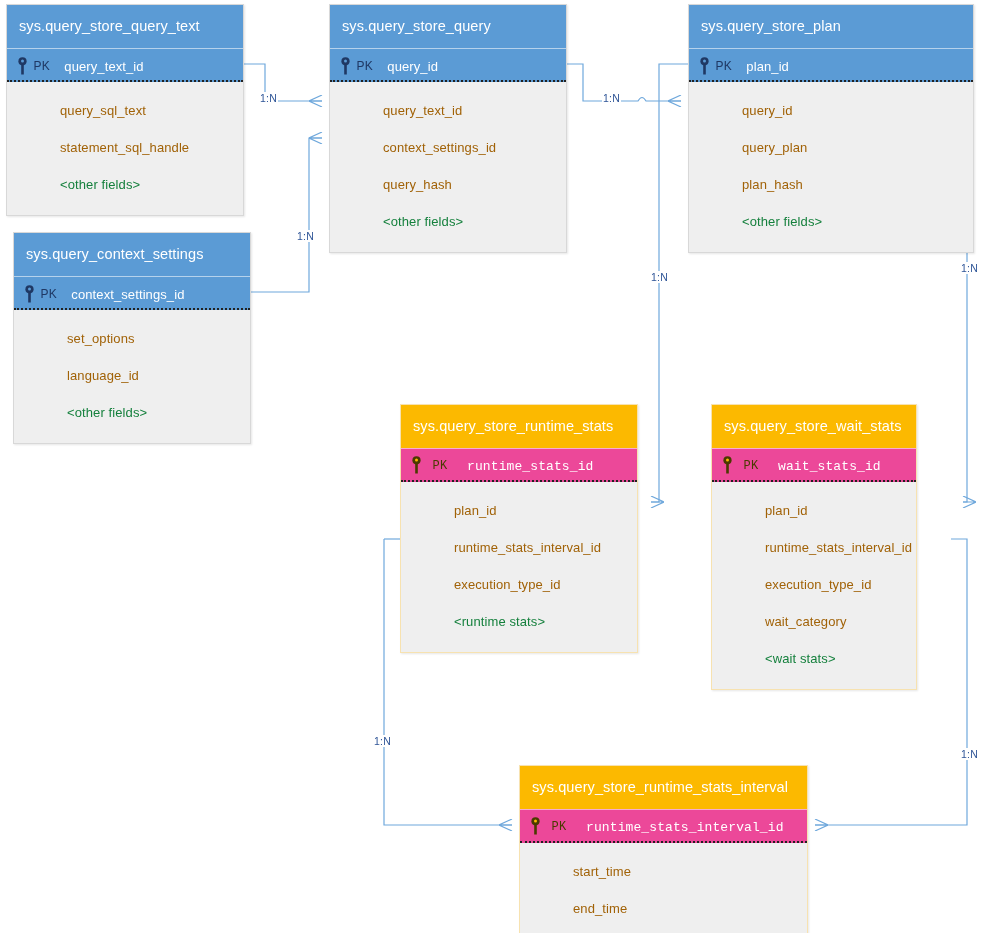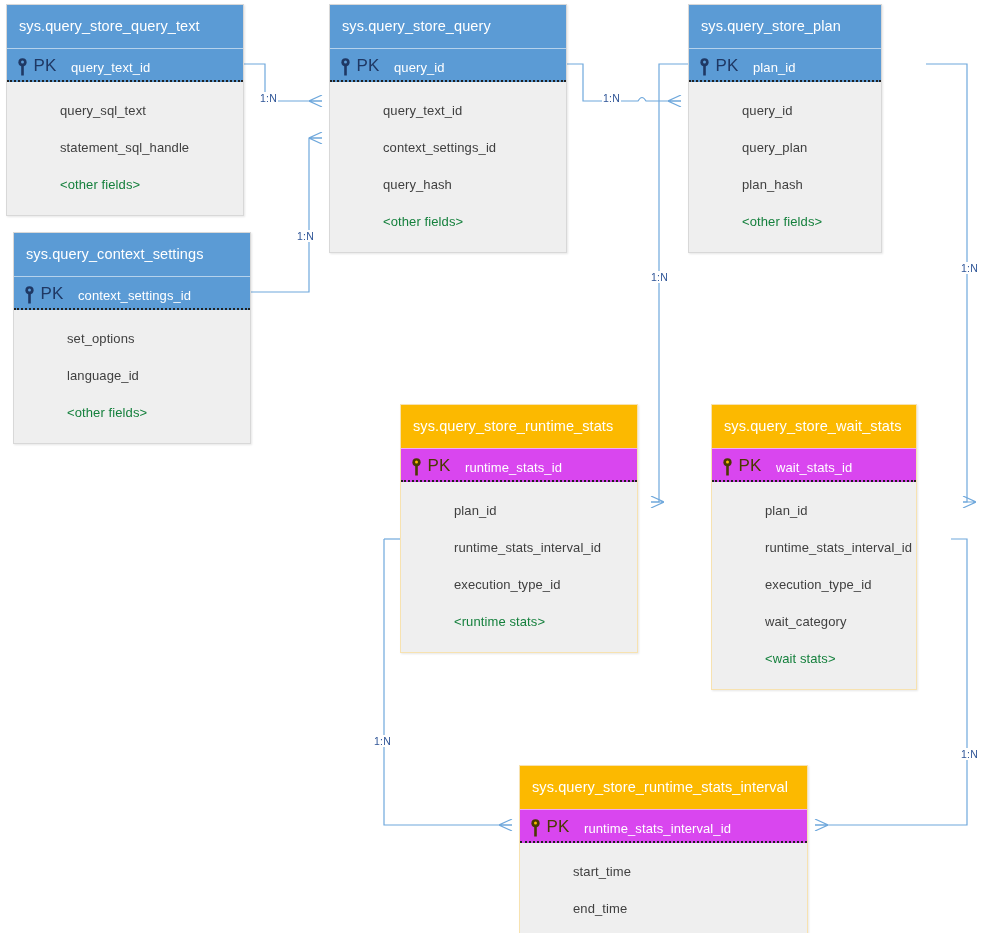--- a/index.html
+++ b/index.html
@@ -55,35 +55,35 @@
     height: 34px;
     line-height: 34px;
     border-top: 1px solid rgba(255,255,255,0.55);
     border-bottom: 2px dotted #222222;
     padding-left: 10px;
     white-space: nowrap;
   }
   .entity.blue .entity-title { background: #5b9bd5; }
   .entity.blue .entity-pk    { background: #5b9bd5; }
   .entity.amber .entity-title { background: #fcb900; }
-  .entity.amber .entity-pk    { background: #d946ef; }
+  .entity.amber .entity-pk    { background: #ec4899; font-family: Liberation Mono, monospace; }
   .entity.amber { border-color: #f7e2b0; }
 
   .key-icon {
     display: inline-block;
     position: relative;
     width: 11px;
     height: 18px;
     vertical-align: -4px;
     margin-right: 1px;
   }
   .key-icon svg { display: block; }
   .pk-tag {
     display: inline-block;
-    font-size: 17px;
+    font-size: 12px;
     color: #1f3864;
     vertical-align: 1px;
     margin-right: 10px;
     letter-spacing: 0.2px;
   }
   .entity.amber .pk-tag { color: #4a3a00; }
   .pk-name {
     display: inline-block;
     font-size: 13px;
     color: #ffffff;
@@ -93,21 +93,21 @@
 
   .entity-fields {
     padding: 10px 0 12px 0;
     background: #efefef;
   }
   .field {
     height: 37px;
     line-height: 37px;
     padding-left: 53px;
     font-size: 13px;
-    color: #404040;
+    color: #a16207;
     white-space: nowrap;
     letter-spacing: 0.1px;
   }
   .field.placeholder { color: #15803d; }
 
   
   .card-label {
     position: absolute;
     z-index: 3;
     font-size: 10.5px;
@@ -205,21 +205,21 @@
       <span class="pk-name">query_id</span>
     </div>
     <div class="entity-fields">
       <div class="field">query_text_id</div>
       <div class="field">context_settings_id</div>
       <div class="field">query_hash</div>
       <div class="field placeholder">&lt;other fields&gt;</div>
     </div>
   </div>
 
-  <div class="entity blue" style="left:688px; top:4px; width:194px;">
+  <div class="entity blue" style="left:688px; top:4px; width:286px;">
     <div class="entity-title">sys.query_store_plan</div>
     <div class="entity-pk">
       <span class="key-icon">
         <svg viewBox="0 0 11 18" width="11" height="18">
           <circle cx="5.5" cy="4.3" r="4.1" fill="#1f3864"></circle>
           <circle cx="5.5" cy="4.0" r="1.5" fill="#5b9bd5"></circle>
           <rect x="4.2" y="7.2" width="2.6" height="10.3" fill="#1f3864"></rect>
         </svg>
       </span>
       <span class="pk-tag">PK</span>

